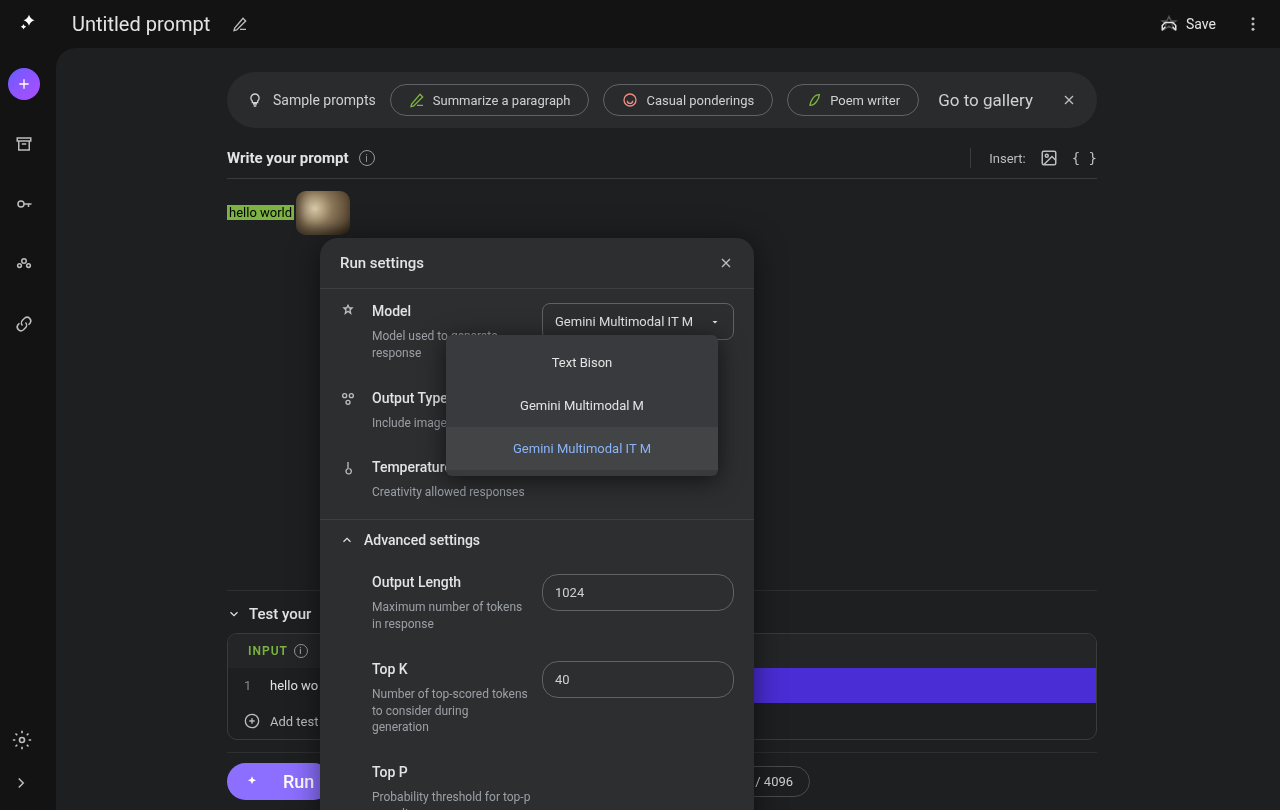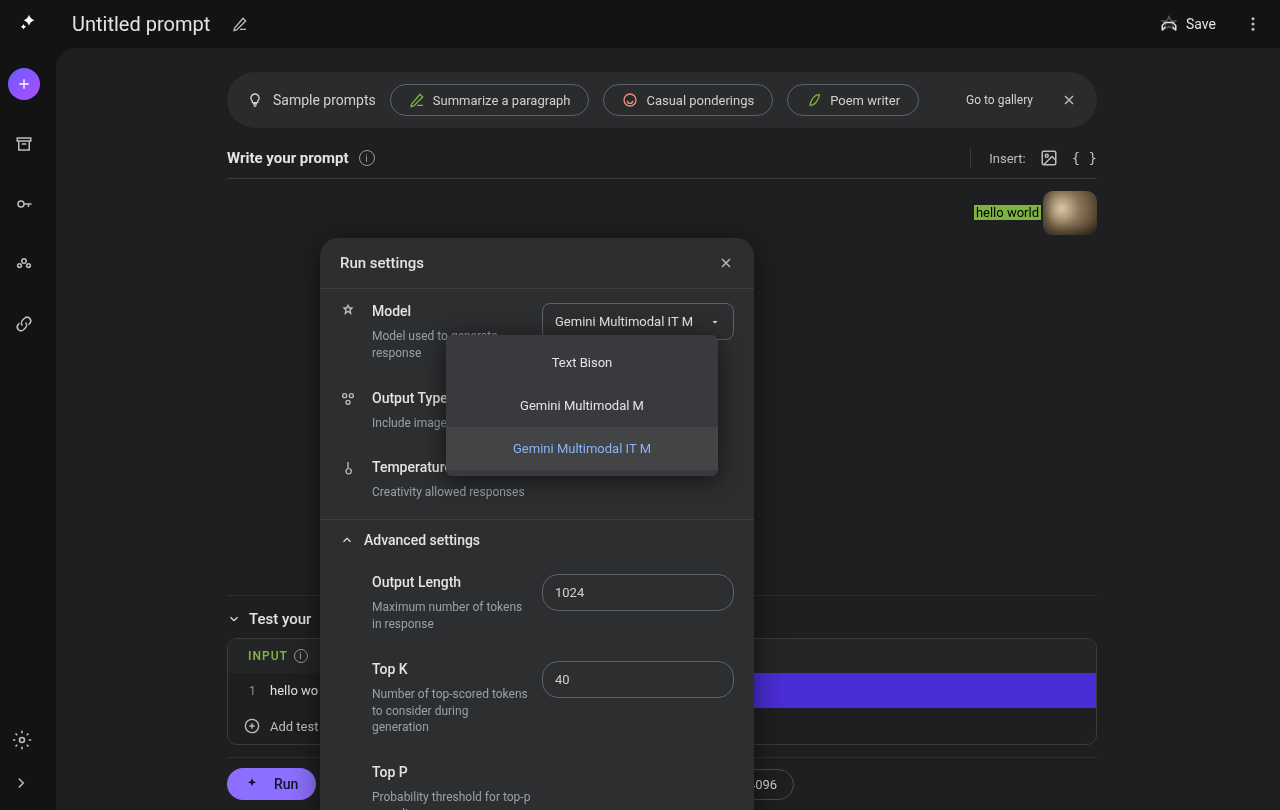--- a/index.html
+++ b/index.html
@@ -45,42 +45,42 @@
 .rail-collapse { position: absolute; bottom: 18px; left: 12px; color: #bdbdbd; cursor: pointer; }
 .rail-settings { position: absolute; bottom: 60px; left: 12px; color: #bdbdbd; cursor: pointer; }
 
 
 .main {
   position: absolute;
   top: 48px; left: 56px; right: 0; bottom: 0;
   background: #1e1f20;
   border-top-left-radius: 20px;
   padding: 24px 12px 0 0;
-  display: flex; flex-direction: column; text-align: right;
+  display: flex; flex-direction: column;
 }
 
 
 .samples {
   margin: 0 auto 20px;
   width: 870px;
   background: #2a2b2c;
   border-radius: 28px;
   padding: 12px 20px;
   display: flex; align-items: center; gap: 14px;
 }
 .samples-label { display: flex; align-items: center; gap: 10px; color: #d0d0d0; font-size: 14px; }
 .chip {
   display: flex; align-items: center; gap: 8px;
   padding: 7px 18px;
   border: 1px solid #5f6368;
   border-radius: 20px;
   font-size: 13px; color: #d0d0d0; cursor: pointer;
 }
 .chip svg { width: 16px; height: 16px; }
-.gallery-link { margin-left: auto; font-size: 12px; color: #d0d0d0; cursor: pointer; }
+.gallery-link { margin-left: auto; font-size: 17px; color: #d0d0d0; cursor: pointer; }
 .close-samples { margin-left: 14px; color: #bdbdbd; cursor: pointer; }
 
 
 .prompt-section { width: 870px; margin: 0 auto; }
 .prompt-header {
   display: flex; align-items: center; gap: 10px;
   padding-bottom: 10px;
   border-bottom: 1px solid #3a3b3c;
 }
 .prompt-header h3 { font-size: 15px; font-weight: 700; }
@@ -126,24 +126,24 @@
 .add-row { padding: 10px 16px; color: #bdbdbd; font-size: 13px; display: flex; align-items: center; gap: 10px; cursor: pointer; }
 
 
 .bottom-bar {
   border-top: 1px solid #2e2f30;
   padding: 10px 0;
   display: flex; align-items: center; gap: 12px;
   width: 870px; margin: 0 auto;
 }
 .run-btn {
-  display: flex; align-items: center; gap: 15px;
-  background: #8c6fff; color: #0f172a;
+  display: flex; align-items: center; gap: 24px;
+  background: #8c6fff; color: #ffffff;
   border-radius: 22px; padding: 8px 18px;
-  font-size: 14px; font-weight: 500; cursor: pointer;
+  font-size: 18px; font-weight: 500; cursor: pointer;
 }
 .pill {
   display: flex; align-items: center; gap: 10px;
   border: 1px solid #4a4b4c; border-radius: 22px;
   padding: 7px 16px; font-size: 13px; color: #d0d0d0; cursor: pointer;
 }
 .pill .sep { width: 1px; height: 14px; background: #4a4b4c; }
 
 
 .modal {

